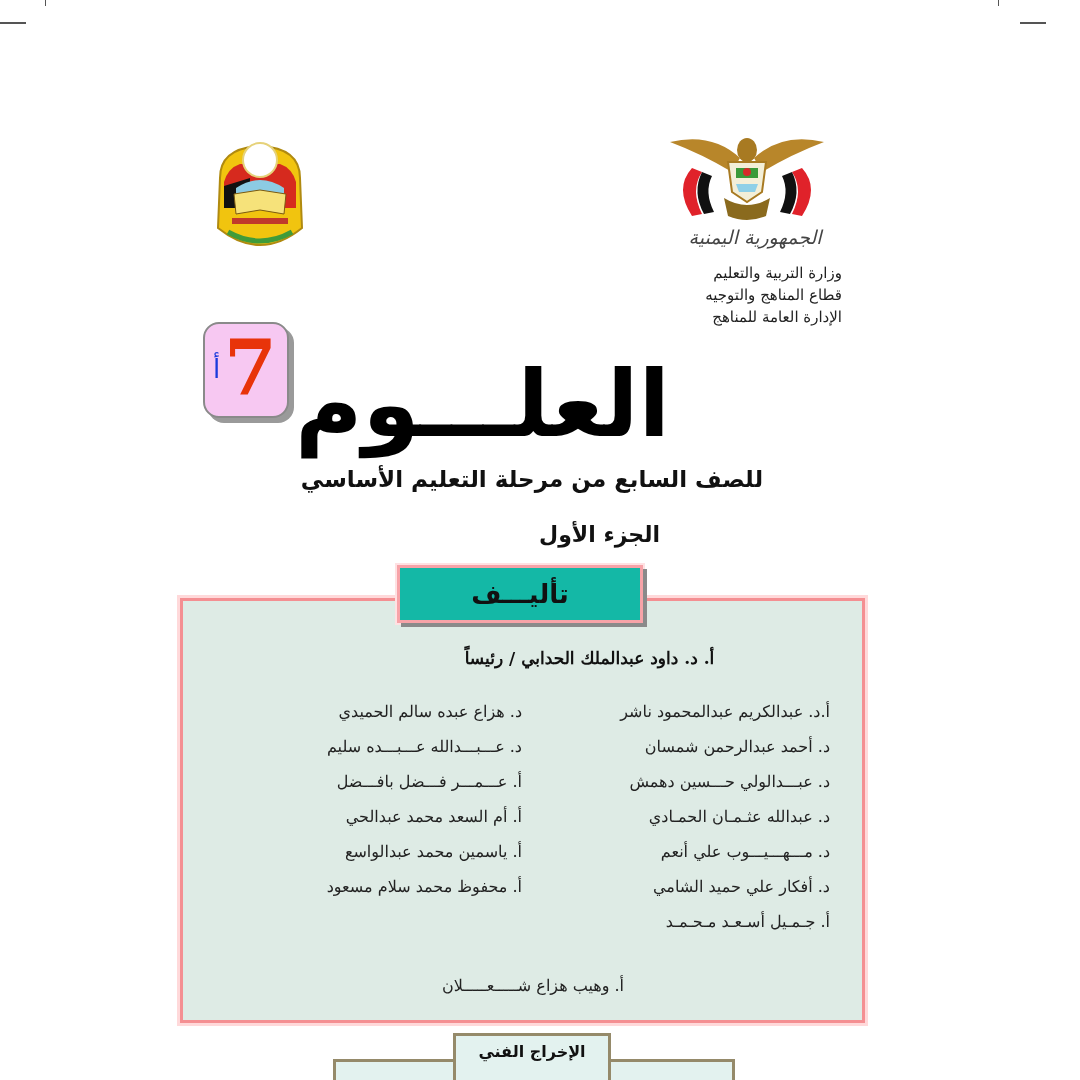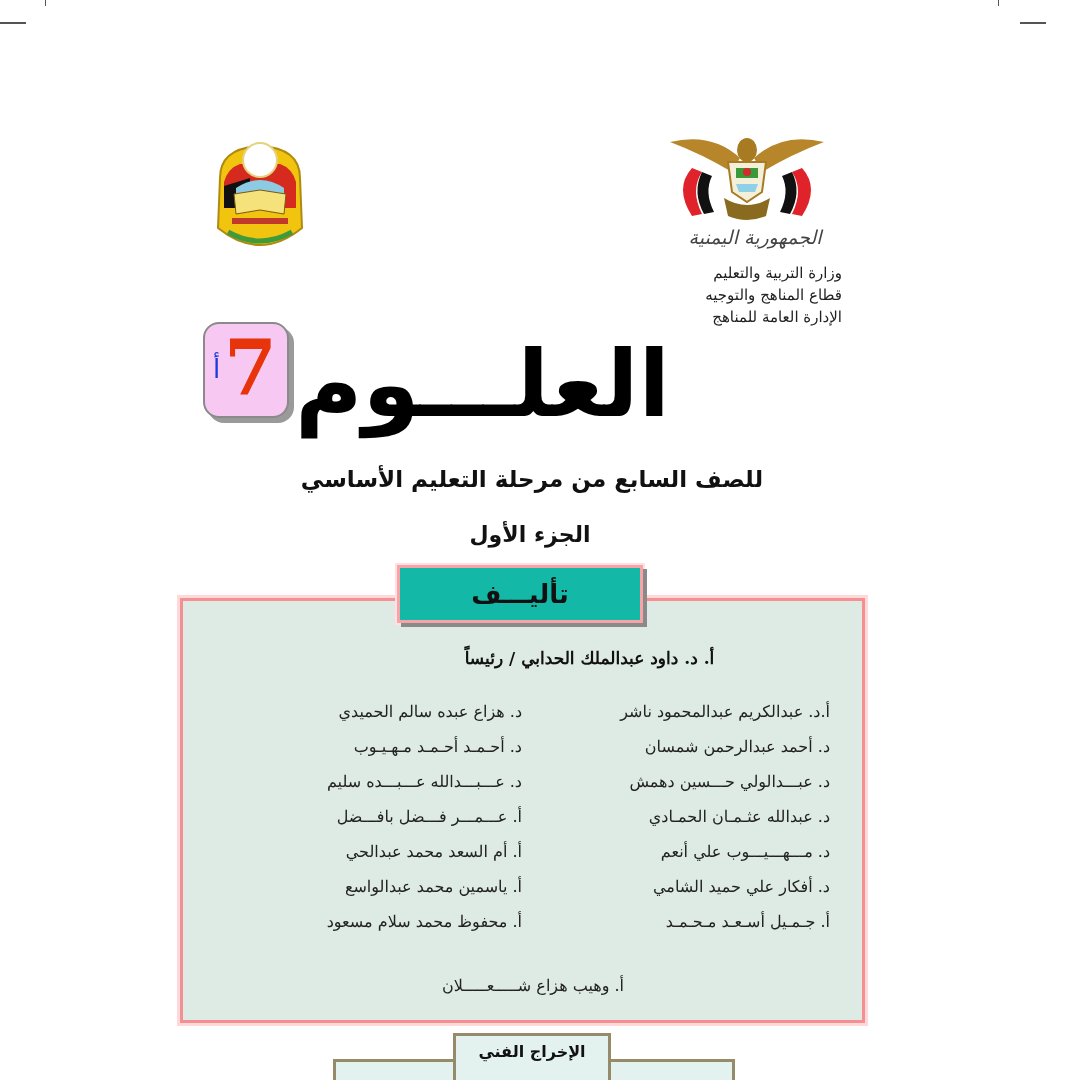--- a/index.html
+++ b/index.html
@@ -18,26 +18,26 @@
 
     .moe-logo { position: absolute; left: 210px; top: 138px; width: 100px; height: 120px; }
 
     .grade-badge { position: absolute; left: 203px; top: 322px; width: 86px; height: 96px;
       background: #f7c8f2; border: 2px solid #8a8a8a; border-radius: 16px;
       box-shadow: 5px 5px 0 #9a9a9a; }
     .grade-num { position: absolute; right: 10px; top: -4px; font-family: "DejaVu Serif", serif;
       font-weight: bold; font-size: 76px; color: #e8340a; line-height: 96px; }
     .grade-letter { position: absolute; left: 8px; top: 30px; font-size: 26px; color: #1a3bdc; font-family: "DejaVu Sans", sans-serif; }
 
-    .subject-title { position: absolute; left: 330px; top: 320px; width: 340px; text-align: center; direction: rtl;
+    .subject-title { position: absolute; left: 330px; top: 340px; width: 340px; text-align: center; direction: rtl;
       font-family: "DejaVu Sans", sans-serif; font-weight: bold; font-size: 92px; line-height: 130px; letter-spacing: 2px; color: #000; }
 
     .subtitle { position: absolute; left: 262px; top: 466px; width: 540px; text-align: center; direction: rtl;
       font-weight: bold; font-size: 23px; color: #111; }
-    .part { position: absolute; left: 400px; top: 522px; width: 260px; text-align: center; direction: rtl;
+    .part { position: absolute; left: 400px; top: 522px; width: 260px; text-align: right; direction: rtl;
       font-weight: bold; font-size: 22px; color: #111; }
 
     .authors-panel { position: absolute; left: 180px; top: 598px; width: 685px; height: 425px;
       background: #deebe5; border: 3px solid #f48f92; box-shadow: 0 0 0 3px #ffd9da; }
 
     .authors-tab { position: absolute; left: 397px; top: 565px; width: 246px; height: 58px;
       background: #14b8a6; border: 3px solid #f7a3a8; box-shadow: 4px 4px 0 #8a8a8a, 0 0 0 2px #ffe1e3;
       display: flex; align-items: center; justify-content: center; z-index: 2; }
     .authors-tab span { font-weight: bold; font-size: 26px; direction: rtl; }
 
@@ -122,21 +122,20 @@
   <div>أ.د. عبدالكريم  عبدالمحمود ناشر</div>
   <div>د. أحمد عبدالرحمن شمسان</div>
   <div>د. عبـــدالولي حـــسين دهمش</div>
   <div>د. عبدالله عثـمـان الحمـادي</div>
   <div>د. مـــهـــيـــوب علي أنعم</div>
   <div>د. أفكار علي حميد الشامي</div>
   <div>أ.  جـمـيل أسـعـد مـحـمـد</div>
 </div>
 <div class="col left">
   <div>د. هزاع عبده سالم الحميدي</div>
-  <div>د. أحـمـد أحـمـد مـهـيـوب</div>
   <div>د. عـــبـــدالله عـــبـــده سليم</div>
   <div>أ. عـــمـــر فـــضل بافـــضل</div>
   <div>أ. أم السعد محمد عبدالحي</div>
   <div>أ. ياسمين محمد عبدالواسع</div>
   <div>أ. محفوظ محمد سلام  مسعود</div>
 </div>
 <div class="last-author">أ. وهيب هزاع شـــــعـــــلان</div>
 
 <div class="tech-box"></div>
 <div class="tech-tab">

